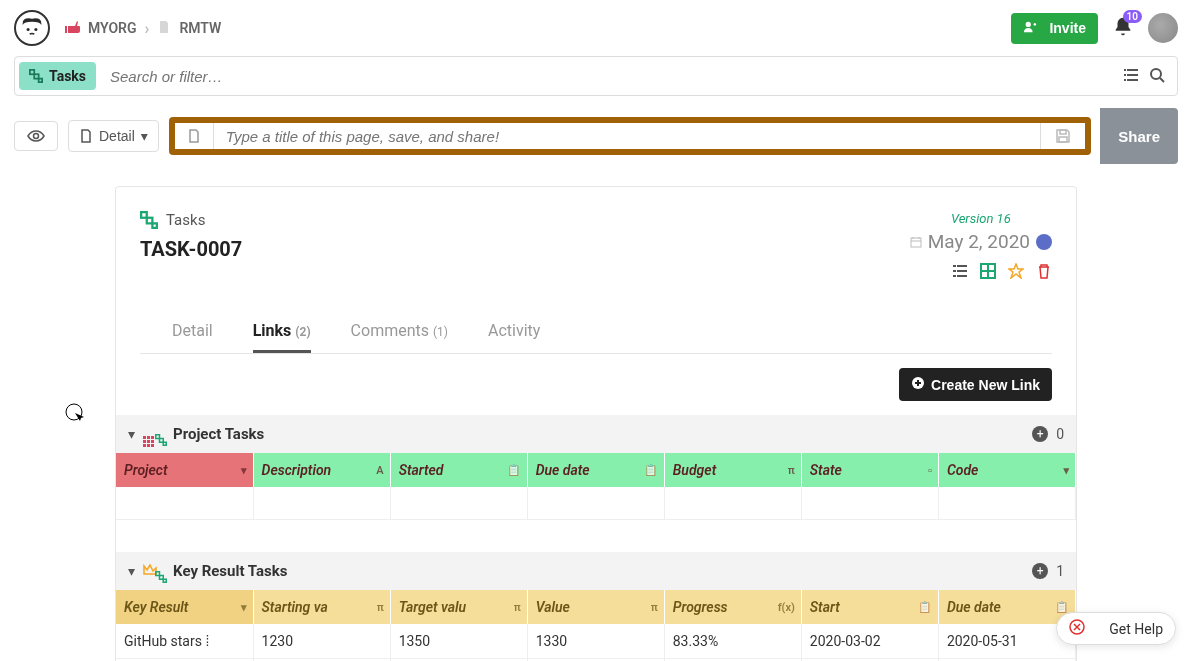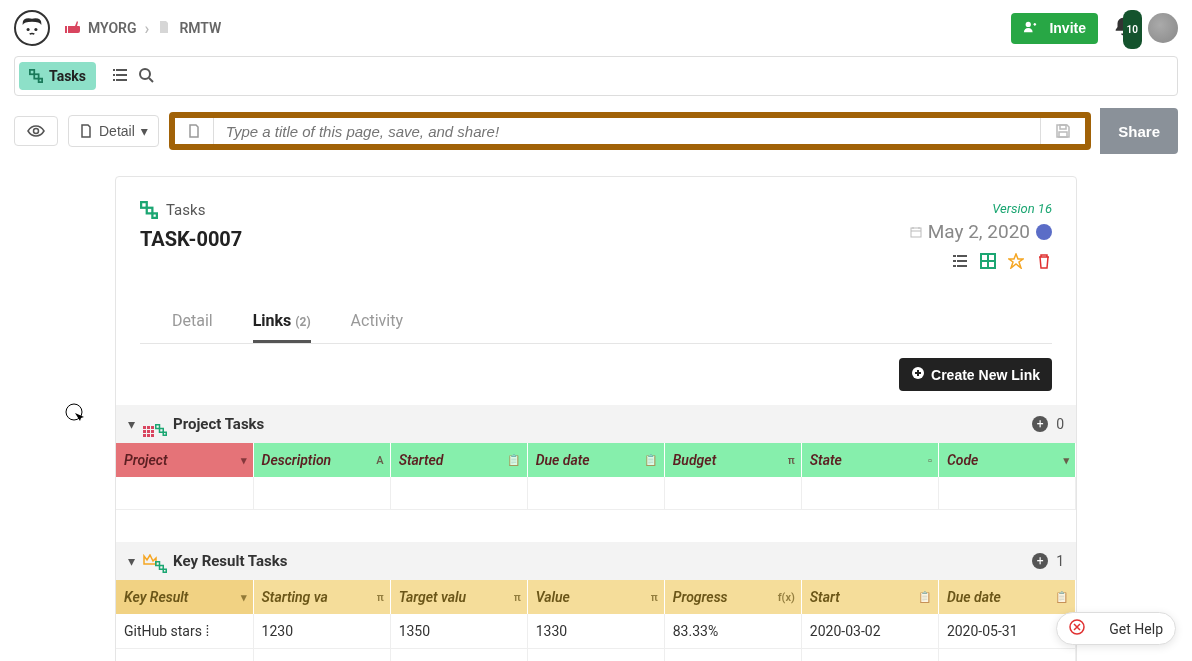--- a/index.html
+++ b/index.html
@@ -9,50 +9,50 @@
 .topbar { display: flex; align-items: center; padding: 8px 14px; height: 56px; }
 .avatar-logo { width: 36px; height: 36px; border-radius: 50%; background: #fff; border: 2px solid #333; position: relative; overflow: hidden; display: flex; align-items: center; justify-content: center; }
 .avatar-logo svg { width: 28px; height: 28px; }
 .breadcrumb { display: flex; align-items: center; margin-left: 14px; gap: 8px; font-weight: 600; color: #666; }
 .breadcrumb .thumb-icon { color: #d9455f; }
 .breadcrumb .chev { color: #bbb; font-size: 16px; }
 .breadcrumb .page-icon { color: #bbb; }
 .topbar-right { margin-left: auto; display: flex; align-items: center; gap: 14px; }
 .invite-btn { background: #28a745; color: #fff; border: none; border-radius: 4px; padding: 7px 12px; font-weight: 600; font-size: 14px; display: flex; align-items: center; gap: 12px; cursor: pointer; }
 .bell { position: relative; color: #333; cursor: pointer; }
-.bell .badge { position: absolute; top: -6px; right: -8px; background: #14532d; color: #fff; font-size: 10px; font-weight: 600; padding: 14px 4px; border-radius: 8px; }
+.bell .badge { position: absolute; top: -6px; right: -8px; background: #8b5cf6; color: #fff; font-size: 10px; font-weight: 600; padding: 1px 4px; border-radius: 8px; }
 .user-avatar { width: 30px; height: 30px; border-radius: 50%; background: #ccc; background-image: radial-gradient(circle at 40% 40%, #aaa, #888); }
 
 
 .filterbar { display: flex; align-items: center; padding: 0 14px; }
 .filterbar-inner { display: flex; align-items: center; border: 1px solid #ddd; border-radius: 4px; height: 40px; flex: 1; }
 .tasks-chip { background: #8de0c8; color: #222; font-weight: 700; padding: 6px 10px; border-radius: 4px; display: flex; align-items: center; gap: 6px; margin: 4px; }
 .tasks-chip svg { width: 14px; height: 14px; }
 .search-input { flex: 1; border: none; outline: none; padding: 0 10px; font-style: italic; color: #888; font-size: 15px; height: 100%; }
 .filterbar-icons { display: flex; gap: 10px; padding: 0 12px; color: #555; }
 
 
 .titlebar { display: flex; align-items: center; padding: 12px 14px; gap: 10px; }
 .btn-outline { border: 1px solid #ddd; background: #fff; border-radius: 4px; padding: 7px 10px; display: flex; align-items: center; gap: 6px; color: #555; cursor: pointer; font-size: 14px; }
 .btn-outline.eye { padding: 7px 12px; }
 .title-input-wrap { flex: 1; display: flex; align-items: center; border: 6px solid #a16207; border-radius: 4px; height: 38px; }
 .title-input-icon { padding: 0 12px; border-right: 1px solid #ddd; height: 100%; display: flex; align-items: center; color: #999; }
 .title-input { flex: 1; border: none; outline: none; padding: 0 12px; font-style: italic; color: #888; font-size: 15px; height: 100%; }
 .save-icon { padding: 0 14px; border-left: 1px solid #ddd; height: 100%; display: flex; align-items: center; color: #bbb; }
-.share-btn { background: #8a9199; color: #fff; border: none; padding: 0 18px; height: 46px; border-radius: 0 4px 4px 0; font-weight: 600; font-size: 15px; cursor: pointer; margin-left: -1px; }
+.share-btn { background: #8a9199; color: #fff; border: none; padding: 0 18px; height: 56px; border-radius: 0 4px 4px 0; font-weight: 600; font-size: 15px; cursor: pointer; margin-left: -1px; }
 
 
 .main { padding: 0 115px; }
 .card { border: 1px solid #e5e5e5; border-radius: 4px; padding: 24px 0 0; margin-top: 10px; }
 .card-inner { padding: 0 24px; }
 .card-head { display: flex; align-items: flex-start; }
 .card-head-left .tasks-label { display: flex; align-items: center; gap: 8px; color: #555; font-size: 15px; margin-bottom: 8px; }
 .card-head-left .tasks-label svg { color: #1ba672; }
 .task-id { font-size: 20px; font-weight: 700; color: #222; }
-.card-head-right { margin-left: auto; text-align: right; }
+.card-head-right { margin-left: auto; text-align: center; }
 .version { color: #1ba672; font-style: italic; font-size: 13px; }
 .date-line { color: #888; font-size: 19px; display: flex; align-items: center; gap: 6px; justify-content: flex-end; margin-top: 4px; }
 .date-line .small-avatar { width: 16px; height: 16px; border-radius: 50%; background: #5b6dc7; }
 .action-icons { display: flex; gap: 12px; justify-content: flex-end; margin-top: 10px; font-size: 16px; }
 .action-icons .list-ic { color: #555; }
 .action-icons .grid-ic { color: #1ba672; }
 .action-icons .star-ic { color: #f5a623; }
 .action-icons .trash-ic { color: #e03131; }
 
 
@@ -147,20 +147,21 @@
 <div class="filterbar">
   <div class="filterbar-inner">
     <div class="tasks-chip">
       <svg viewBox="0 0 16 16" fill="none" stroke="#1a7a5a" stroke-width="2">
           <rect x="1" y="1" width="5" height="5"></rect>
           <rect x="6" y="6" width="5" height="5"></rect>
           <rect x="11" y="11" width="4" height="4"></rect>
         </svg>
       <span>Tasks</span>
     </div>
+    <input class="search-input" placeholder="Search or filter…" style="">
     <div class="filterbar-icons">
       <span>
         <svg width="16" height="16" viewBox="0 0 16 16" fill="currentColor">
             <rect x="1" y="2" width="2" height="2"></rect>
             <rect x="4" y="2" width="11" height="2"></rect>
             <rect x="1" y="7" width="2" height="2"></rect>
             <rect x="4" y="7" width="11" height="2"></rect>
             <rect x="1" y="12" width="2" height="2"></rect>
             <rect x="4" y="12" width="11" height="2"></rect>
           </svg>
@@ -261,20 +262,21 @@
                   <path d="M3 4h10M5 4V2h6v2M4 4l1 11h6l1-11"></path>
                 </svg>
             </span>
           </div>
         </div>
       </div>
 
       <div class="tabs">
         <div class="tab"><span>Detail</span></div>
         <div class="tab active"><span>Links</span> <span class="count">(2)</span></div>
+        <div class="tab"><span>Comments</span> <span class="count">(1)</span></div>
         <div class="tab"><span>Activity</span></div>
       </div>
     </div>
 
     <div class="create-row">
       <button class="create-btn">
         <span>
           <svg width="14" height="14" viewBox="0 0 14 14" fill="currentColor">
               <circle cx="7" cy="7" r="6" fill="#fff"></circle>
               <path d="M7 4v6M4 7h6" stroke="#222" stroke-width="2"></path>

